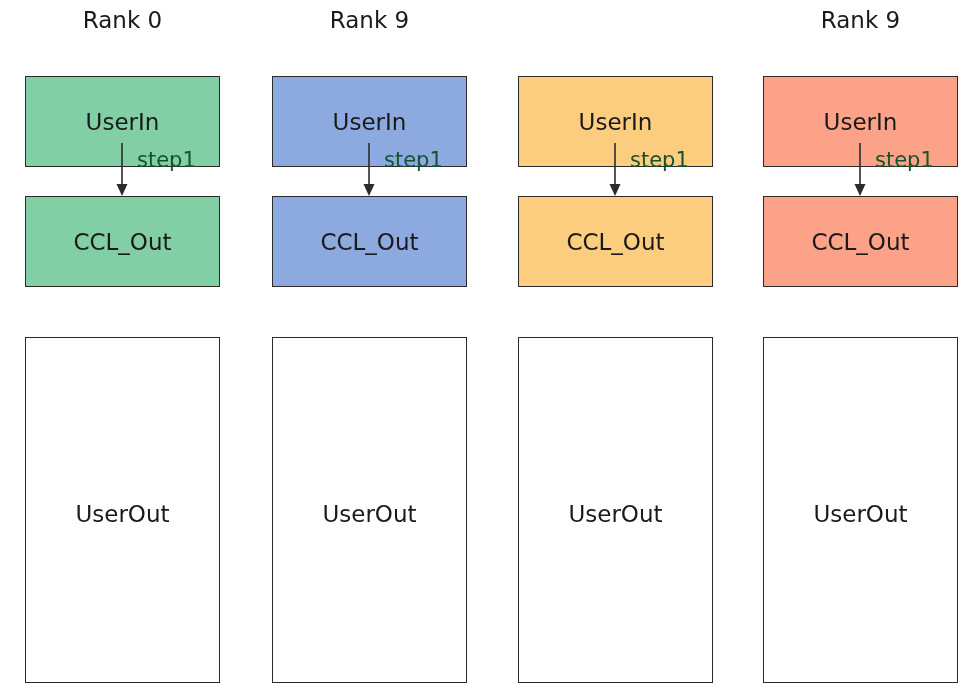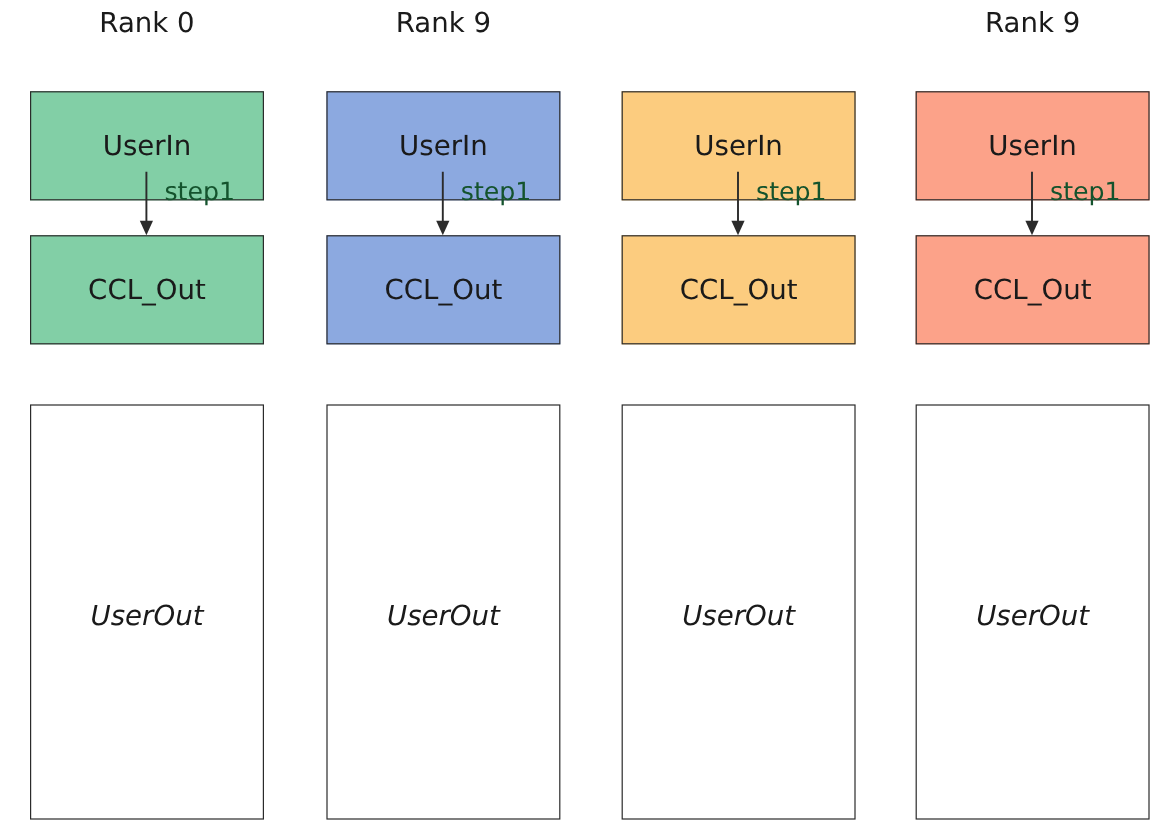--- a/index.html
+++ b/index.html
@@ -69,21 +69,20 @@
     height: 91px;
   }
 
   .node-userout {
     top: 337px;
     height: 346px;
     background: #ffffff;
     border: 1.3px solid #2b2b2b;
     align-items: flex-start;
     justify-content: center;
-    font-style: italic;
   }
 
   .node-userout .node-label {
     margin-top: 163px;
   }
 
   .edge-wrap {
     position: absolute;
     left: 0;
     top: 143px;

